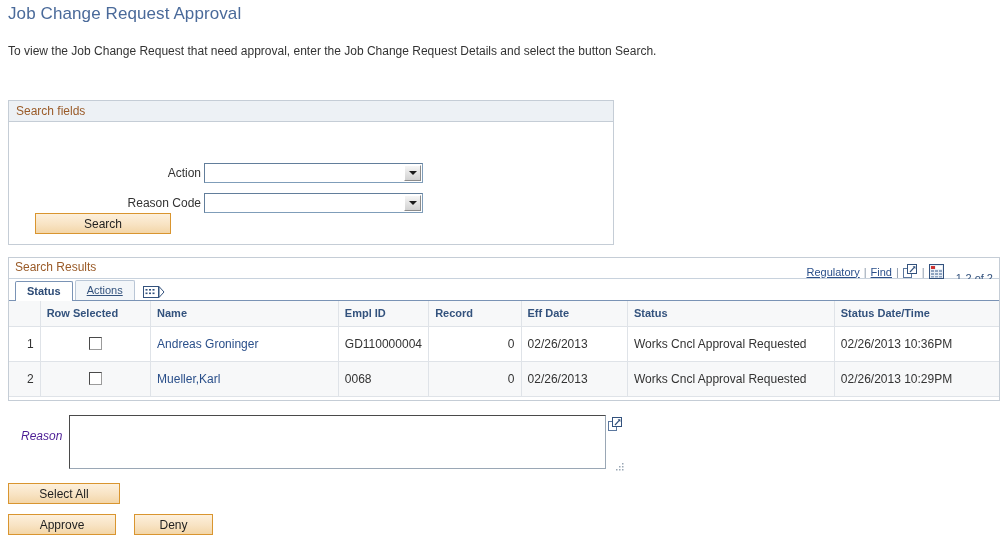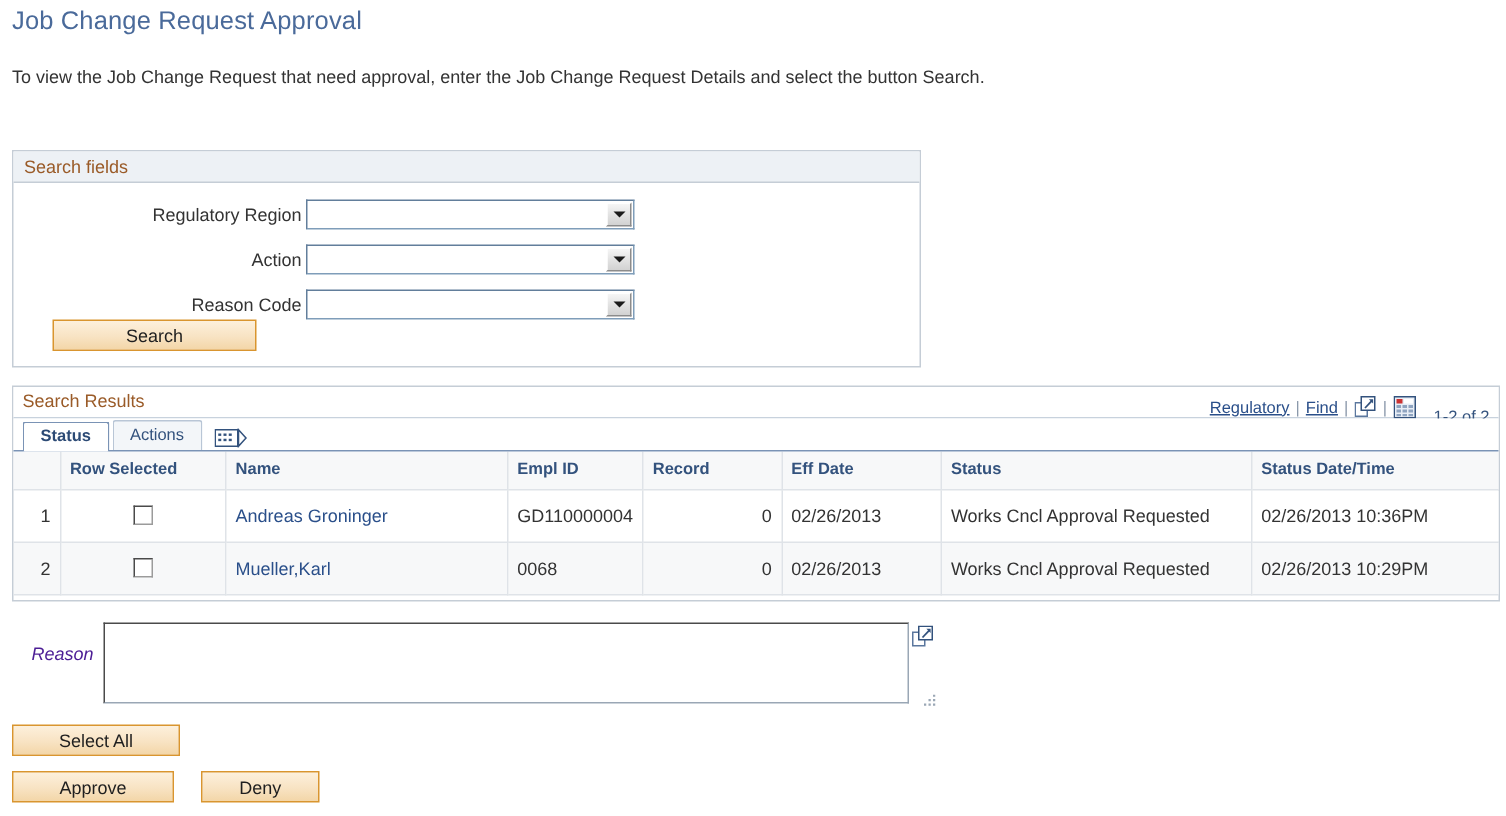--- a/index.html
+++ b/index.html
@@ -221,21 +221,21 @@
     color: #2c4a75;
     font-weight: bold;
     border-color: #7a93b5;
     position: relative;
     top: 1px;
   }
   .tab.inactive {
     background: #f3f6f9;
     color: #33527d;
   }
-  .tab.inactive .accesskey { }
+  .tab.inactive .accesskey { text-decoration: underline; }
   .tab-icon-btn {
     margin-left: 6px;
     margin-bottom: 1px;
     cursor: pointer;
     line-height: 0;
   }
 
   
   table.grid {
     border-collapse: collapse;
@@ -374,26 +374,20 @@
 </style>
 </head>
 <body>
 
 <div class="page-title">Job Change Request Approval</div>
 <div class="page-intro">To view the Job Change Request that need approval, enter the Job Change Request Details and select the button Search.</div>
 
 <div class="groupbox" id="search-fields-panel">
   <div class="groupbox-header">Search fields</div>
 
-  <div class="field-row" style="left:0px; top:32px; width:420px;">
-    <div class="field-label" style="width:192px;">Regulatory Region</div>
-    <div class="pt-select">
-      <div class="arrow-btn"></div>
-    </div>
-  </div>
 
   <div class="field-row" style="left:0px; top:62px; width:420px;">
     <div class="field-label" style="width:192px;">Action</div>
     <div class="pt-select">
       <div class="arrow-btn"></div>
     </div>
   </div>
 
   <div class="field-row" style="left:0px; top:92px; width:420px;">
     <div class="field-label" style="width:192px;">Reason Code</div>

